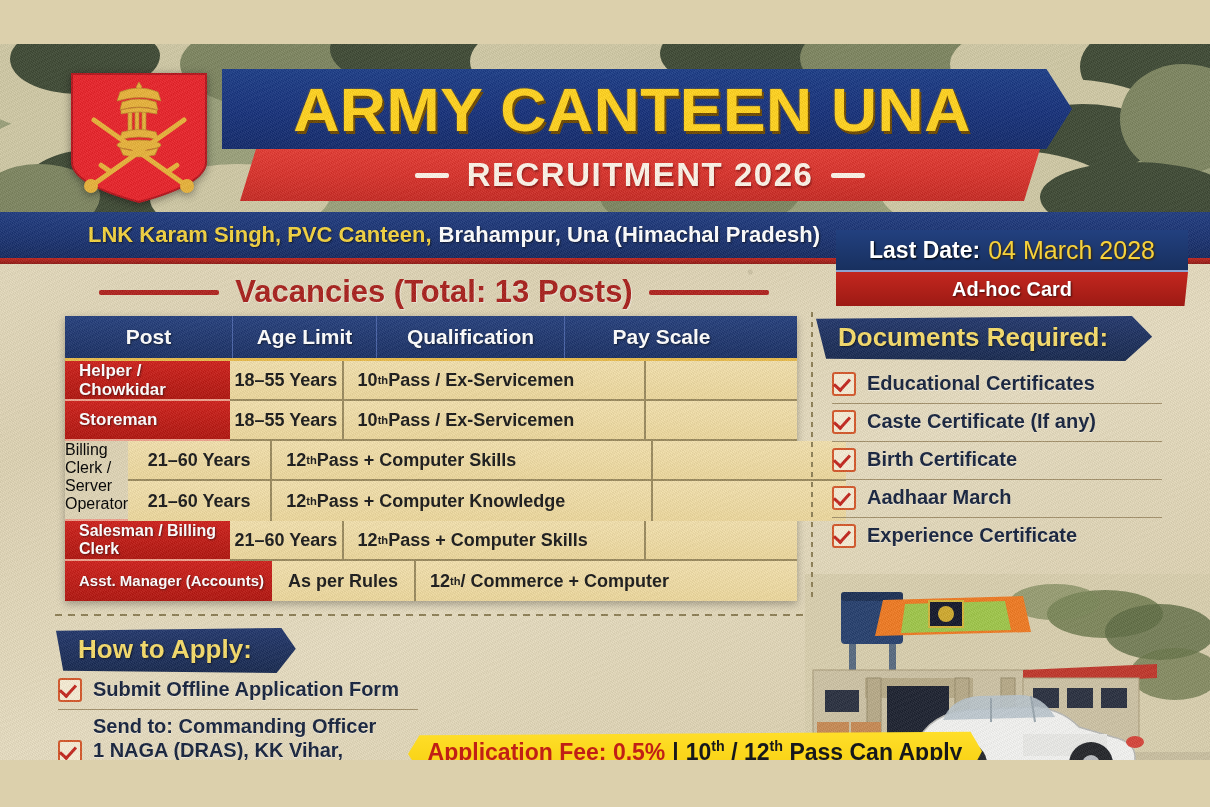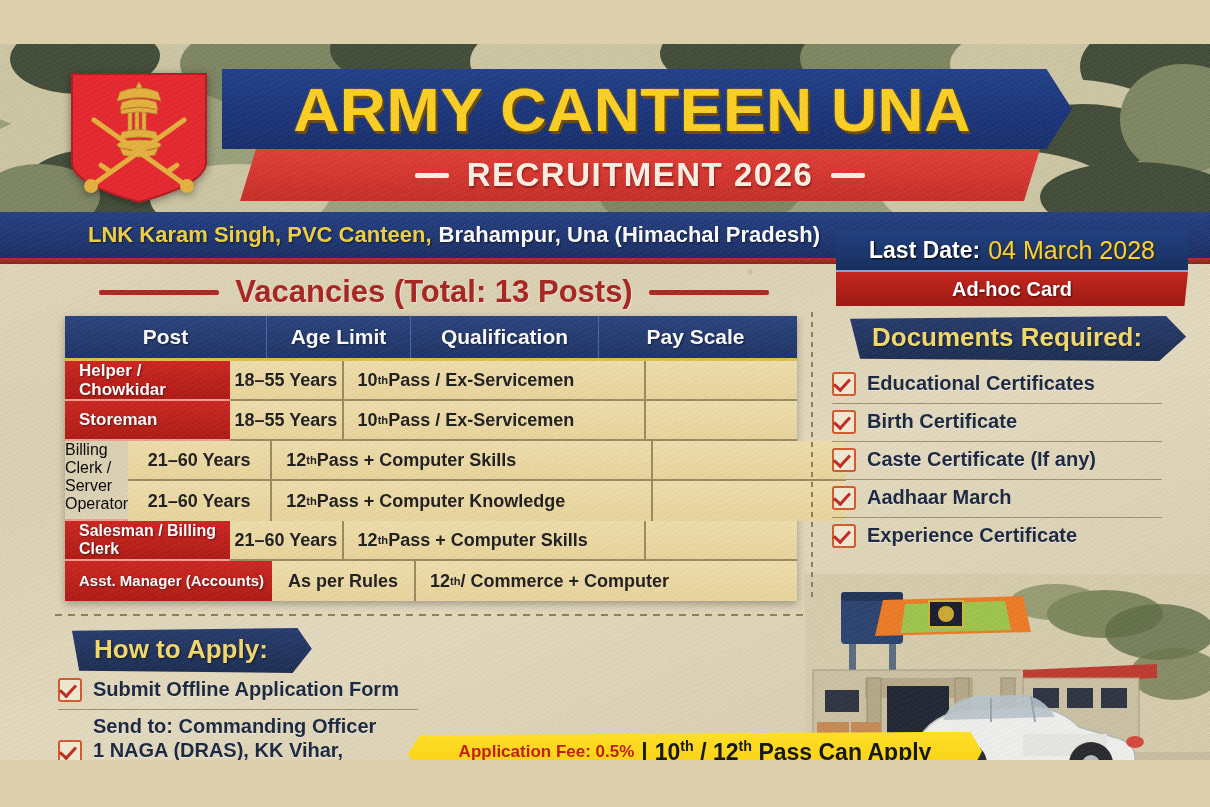--- a/index.html
+++ b/index.html
@@ -119,21 +119,21 @@
   
   .vtable{position:absolute;left:65px;top:272px;width:732px;z-index:6;
     box-shadow:0 3px 8px rgba(0,0,0,.3);}
   .vrow{display:flex;}
   .vhead{background:linear-gradient(180deg,#26407d,#1a3064);height:42px;
          border-bottom:3px solid #e8bb4a;}
   .vhead .c{color:#fff;font-size:21px;font-weight:bold;display:flex;align-items:center;
             justify-content:center;text-shadow:1px 1px 2px rgba(0,0,0,.55);
             border-right:1px solid #4a64a8;box-sizing:border-box;}
   .vhead .c:last-child{border-right:none;}
-  .c0{width:202px;}
+  .c0{width:168px;}
   .c1{width:144px;}
   .c2{width:188px;}
   .c3{width:193px;}
   .brow{height:40px;}
   .brow .post{
     width:207px;background:linear-gradient(180deg,#cf211c,#b0160f);
     color:#fff;font-size:17px;font-weight:bold;display:flex;align-items:center;
     padding-left:14px;box-sizing:border-box;text-shadow:1px 1px 2px rgba(0,0,0,.5);
     border-bottom:2px solid #efa08c;line-height:1.12;
   }
@@ -160,22 +160,22 @@
 
   
   .brush{
     position:relative;display:inline-block;
     background:linear-gradient(180deg,#23386d,#18294f);
     color:#f6dc6a;font-size:26px;font-weight:bold;
     padding:6px 44px 8px 22px;
     text-shadow:1px 1px 2px rgba(0,0,0,.6);
     clip-path:polygon(0 6%, 94% 0, 100% 46%, 92% 100%, 3% 95%);
   }
-  .docs-head{position:absolute;left:850px;top:272px;z-index:6;}
-  .apply-head{position:absolute;left:72px;top:584px;z-index:6;}
+  .docs-head{position:absolute;left:816px;top:272px;z-index:6;}
+  .apply-head{position:absolute;left:56px;top:584px;z-index:6;}
 
   
   .doclist{position:absolute;left:832px;top:322px;width:330px;z-index:6;}
   .applylist{position:absolute;left:58px;top:628px;width:360px;z-index:6;}
   .ck-item{display:flex;align-items:center;gap:11px;padding:4px 0 7px 0;
            border-bottom:1.5px solid #a2906a;}
   .applylist .ck-item{border-bottom:1.5px solid #a2906a;}
   .applylist .ck-item:last-child{border-bottom:none;}
   .doclist .ck-item:last-child{border-bottom:none;}
   .ck-box{flex:0 0 auto;width:20px;height:20px;margin-top:2px;
@@ -189,21 +189,21 @@
            text-shadow:0 1px 0 rgba(255,255,255,.45);}
 
   
   .fee{
     position:absolute;left:408px;top:687px;width:574px;height:42px;z-index:8;
     background:linear-gradient(180deg,#ffdf2a,#f7cf10);
     clip-path:polygon(2% 10%,0 55%,2% 96%, 98% 100%, 100% 48%, 98% 2%);
     display:flex;align-items:center;justify-content:center;
     box-shadow:0 3px 6px rgba(0,0,0,.35);
   }
-  .fee .t1{font-size:17px;font-weight:bold;color:#c01f16;}
+  .fee .t1{font-size:23px;font-weight:bold;color:#c01f16;}
   .fee .sep{font-size:23px;font-weight:bold;color:#1a1a1a;margin:0 7px;}
   .fee .t2{font-size:23px;font-weight:bold;color:#16181c;}
 
   
   .illus{position:absolute;left:805px;top:530px;width:405px;height:222px;z-index:5;overflow:hidden;}
   .bottombar{position:absolute;left:0;top:744px;width:1210px;height:16px;z-index:9;
     background:linear-gradient(180deg,#1f3c86,#152a5f);}
   .footer{position:absolute;left:0;top:760px;width:1210px;height:47px;background:#dcd0ac;z-index:9;}
 </style>
 </head>
@@ -378,25 +378,25 @@
   <div class="docs-head">
     <span class="brush">Documents Required:</span>
   </div>
   <div class="doclist">
     <div class="ck-item">
       <span class="ck-box"></span>
       <span class="ck-text">Educational Certificates</span>
     </div>
     <div class="ck-item">
       <span class="ck-box"></span>
+      <span class="ck-text">Caste Certificate (If any)</span>
+    </div>
+    <div class="ck-item">
+      <span class="ck-box"></span>
       <span class="ck-text">Birth Certificate</span>
-    </div>
-    <div class="ck-item">
-      <span class="ck-box"></span>
-      <span class="ck-text">Caste Certificate (If any)</span>
     </div>
     <div class="ck-item">
       <span class="ck-box"></span>
       <span class="ck-text">Aadhaar March</span>
     </div>
     <div class="ck-item">
       <span class="ck-box"></span>
       <span class="ck-text">Experience Certificate</span>
     </div>
   </div>

